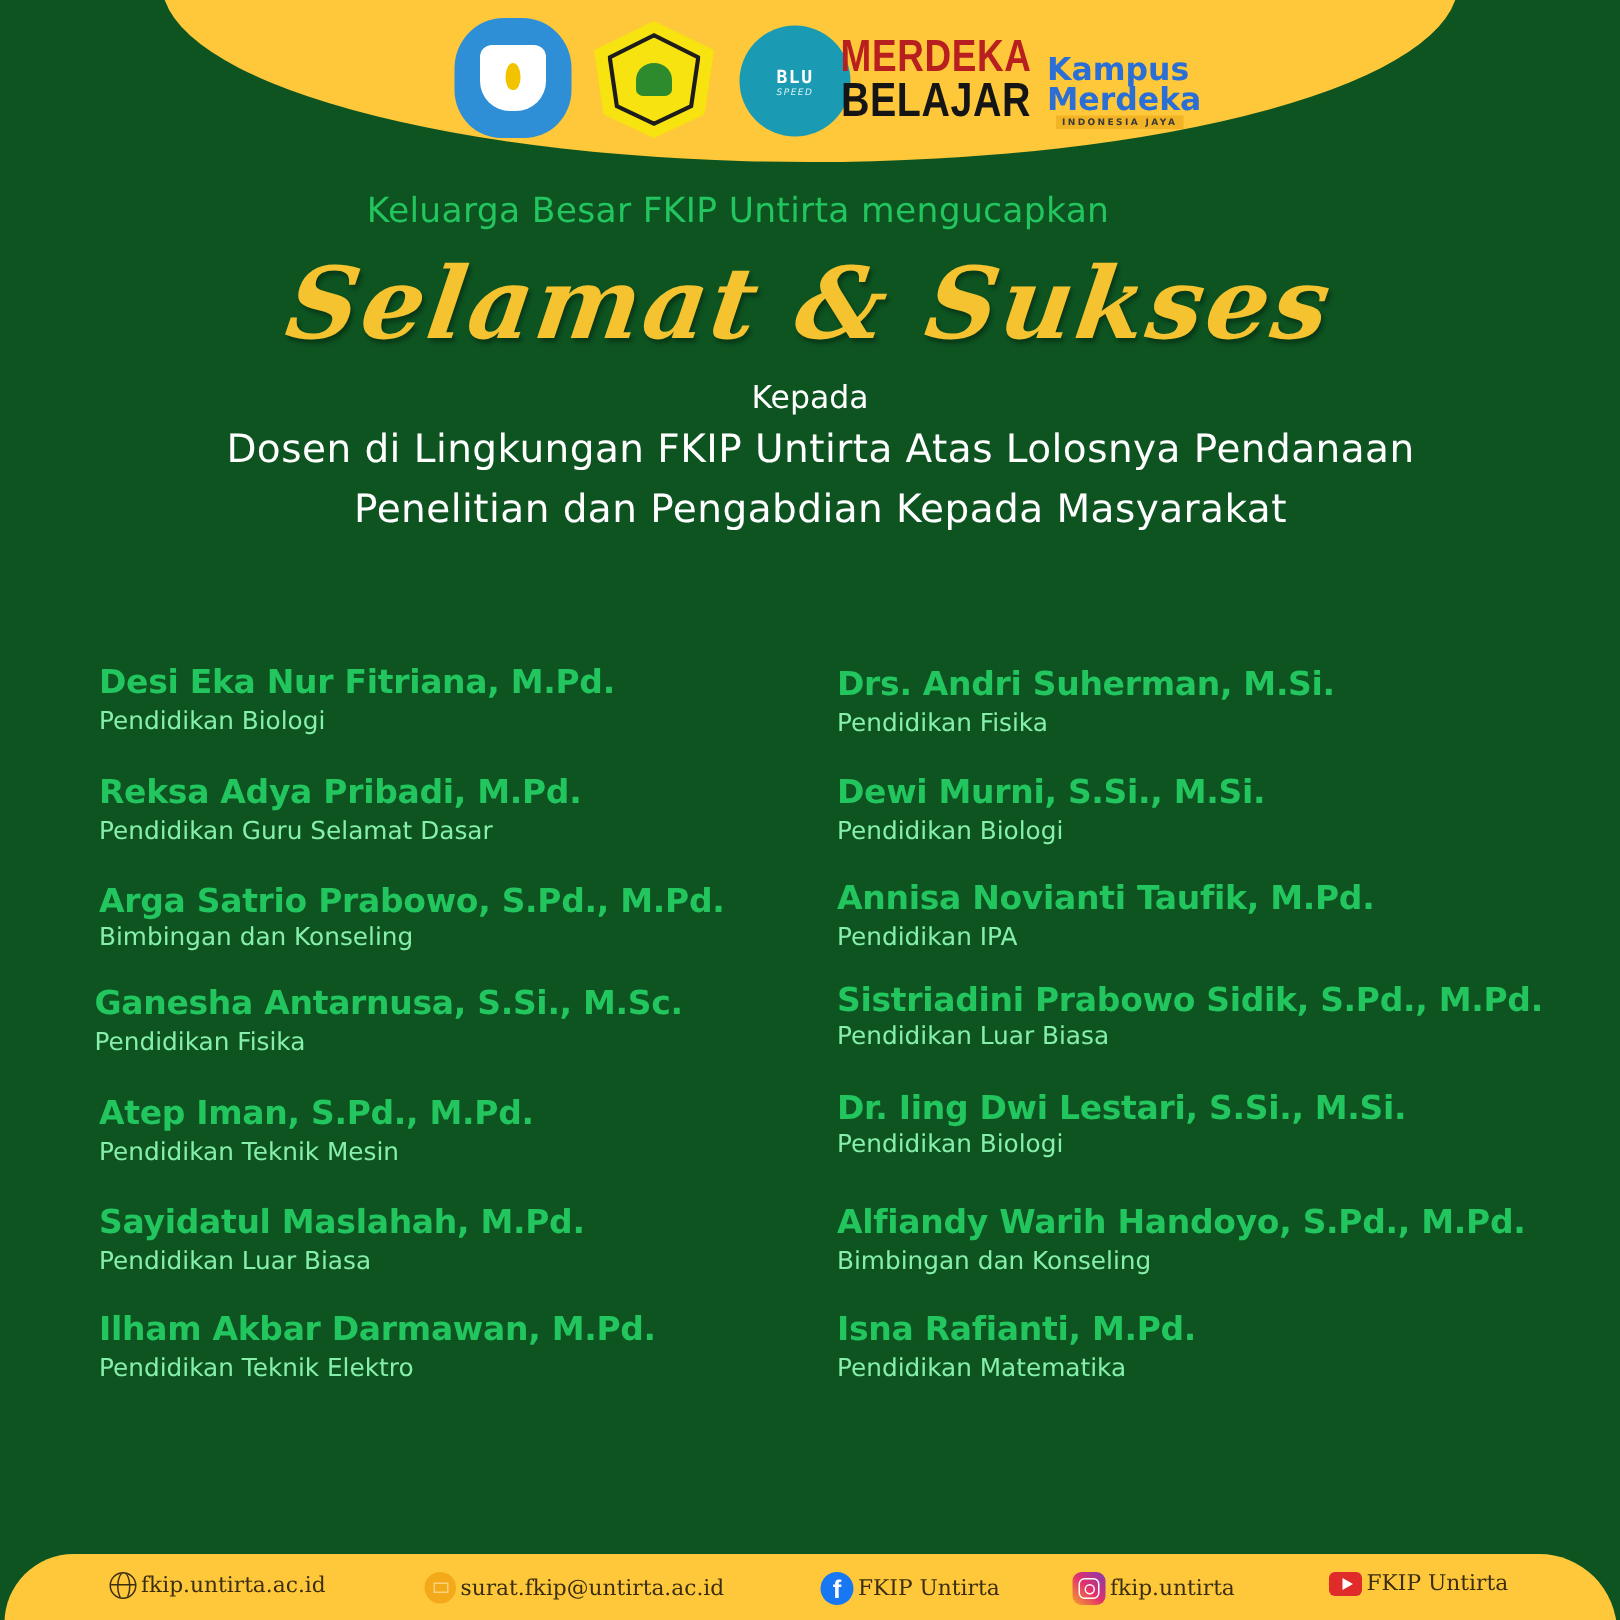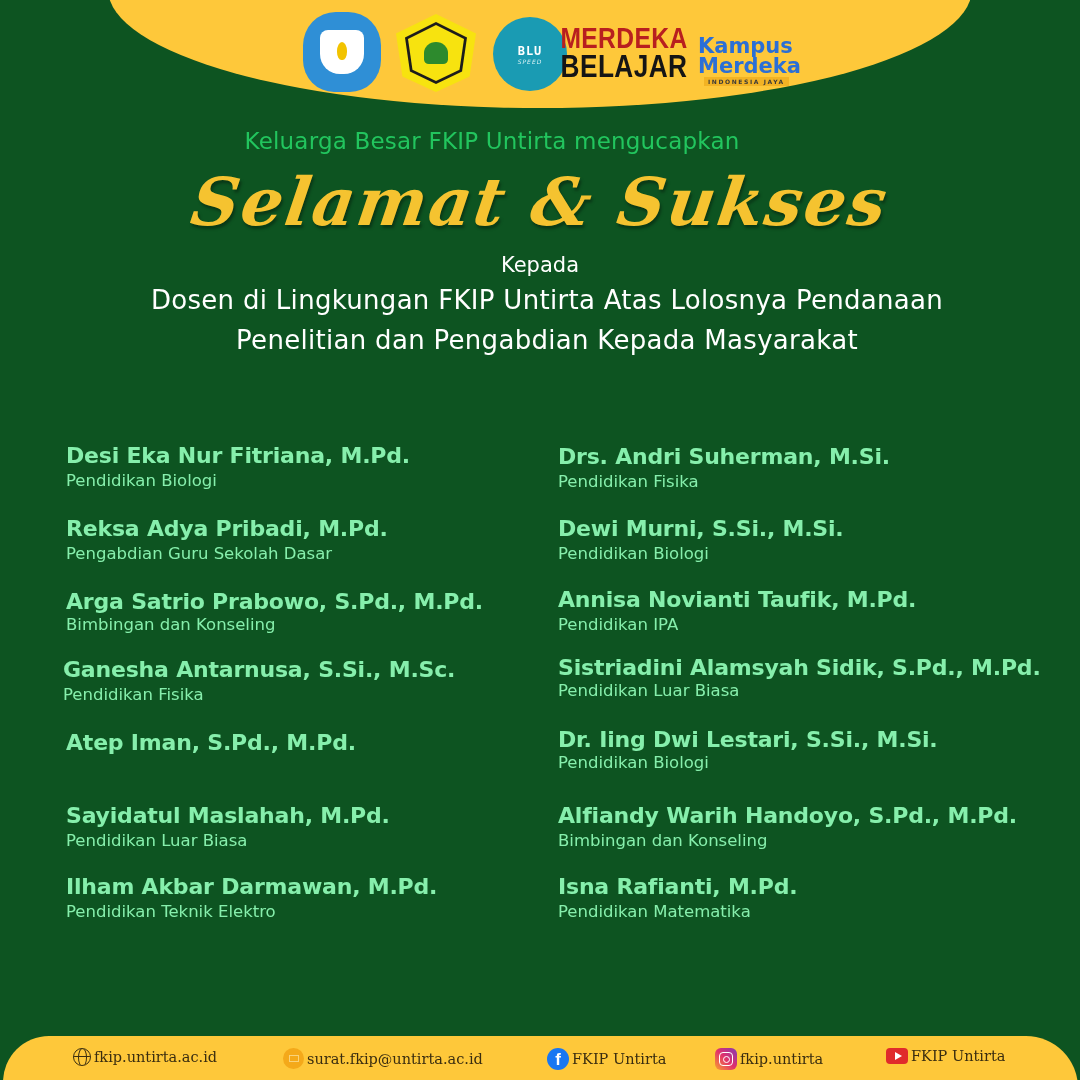--- a/index.html
+++ b/index.html
@@ -111,21 +111,21 @@
   .subtitle {
     position: absolute; top: 280px; left: 0; width: 1094px;
     text-align: center; font-size: 26px; line-height: 40px;
     letter-spacing: 0.3px;
   }
 
   .col { position: absolute; }
   .entry { position: absolute; white-space: nowrap; }
   .entry .name {
     font-family: "DejaVu Sans", sans-serif; font-weight: bold;
-    font-size: 22px; color: #86efac; letter-spacing: -0.2px; display: block;
+    font-size: 22px; color: #22c55e; letter-spacing: -0.2px; display: block;
   }
   .entry .dept {
     font-family: "DejaVu Sans", sans-serif; font-size: 16.5px;
     color: #86efac; display: block; margin-top: 3px;
   }
 
   .footer {
     position: absolute; left: 3px; top: 1036px;
     width: 1075px; height: 60px;
     background: #fec83a; border-radius: 46px 52px 0 0;
@@ -204,32 +204,33 @@
   <div>Penelitian dan Pengabdian Kepada Masyarakat</div>
 </div>
 
 <div class="col">
   <div class="entry" style="left:66px; top:443px;">
     <span class="name">Desi Eka Nur Fitriana, M.Pd.</span>
     <span class="dept">Pendidikan Biologi</span>
   </div>
   <div class="entry" style="left:66px; top:516px;">
     <span class="name">Reksa Adya Pribadi, M.Pd.</span>
-    <span class="dept">Pengabdian Guru Sekolah Dasar</span>
+    <span class="dept">Pendidikan Guru Selamat Dasar</span>
   </div>
   <div class="entry" style="left:66px; top:589px;">
     <span class="name">Arga Satrio Prabowo, S.Pd., M.Pd.</span>
     <span class="dept" style="margin-top:1px;">Bimbingan dan Konseling</span>
   </div>
   <div class="entry" style="left:63px; top:657px;">
     <span class="name">Ganesha Antarnusa, S.Si., M.Sc.</span>
     <span class="dept">Pendidikan Fisika</span>
   </div>
   <div class="entry" style="left:66px; top:730px;">
     <span class="name">Atep Iman, S.Pd., M.Pd.</span>
+    <span class="dept">Pendidikan Teknik Mesin</span>
   </div>
   <div class="entry" style="left:66px; top:803px;">
     <span class="name">Sayidatul Maslahah, M.Pd.</span>
     <span class="dept">Pendidikan Luar Biasa</span>
   </div>
   <div class="entry" style="left:66px; top:874px;">
     <span class="name">Ilham Akbar Darmawan, M.Pd.</span>
     <span class="dept">Pendidikan Teknik Elektro</span>
   </div>
 </div>
@@ -241,21 +242,21 @@
   </div>
   <div class="entry" style="left:558px; top:516px;">
     <span class="name">Dewi Murni, S.Si., M.Si.</span>
     <span class="dept">Pendidikan Biologi</span>
   </div>
   <div class="entry" style="left:558px; top:587px;">
     <span class="name">Annisa Novianti Taufik, M.Pd.</span>
     <span class="dept">Pendidikan IPA</span>
   </div>
   <div class="entry" style="left:558px; top:655px;">
-    <span class="name">Sistriadini Alamsyah Sidik, S.Pd., M.Pd.</span>
+    <span class="name">Sistriadini Prabowo Sidik, S.Pd., M.Pd.</span>
     <span class="dept" style="margin-top:1px;">Pendidikan Luar Biasa</span>
   </div>
   <div class="entry" style="left:558px; top:727px;">
     <span class="name">Dr. Iing Dwi Lestari, S.Si., M.Si.</span>
     <span class="dept" style="margin-top:1px;">Pendidikan Biologi</span>
   </div>
   <div class="entry" style="left:558px; top:803px;">
     <span class="name">Alfiandy Warih Handoyo, S.Pd., M.Pd.</span>
     <span class="dept">Bimbingan dan Konseling</span>
   </div>

